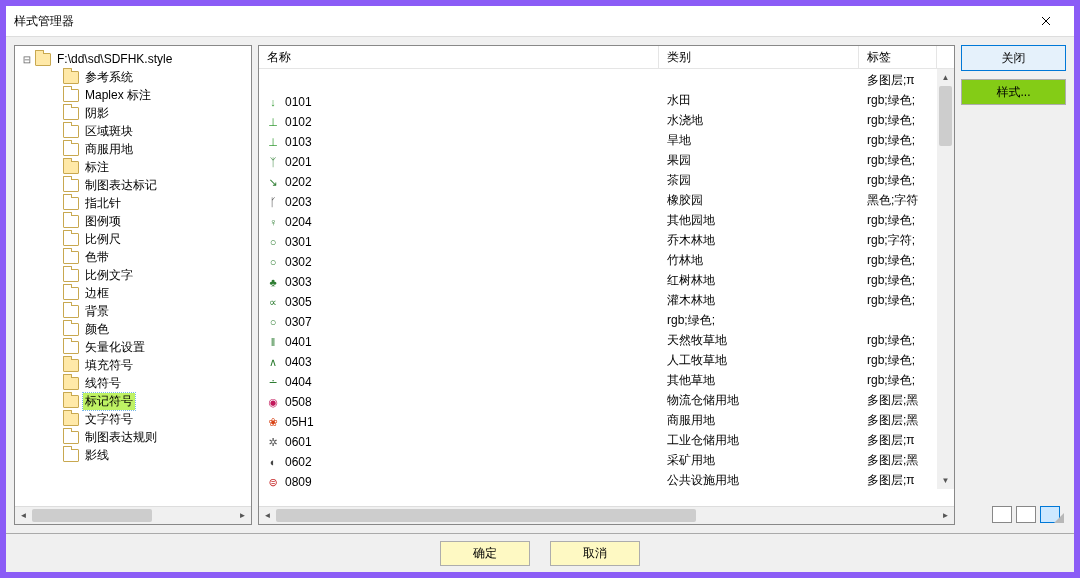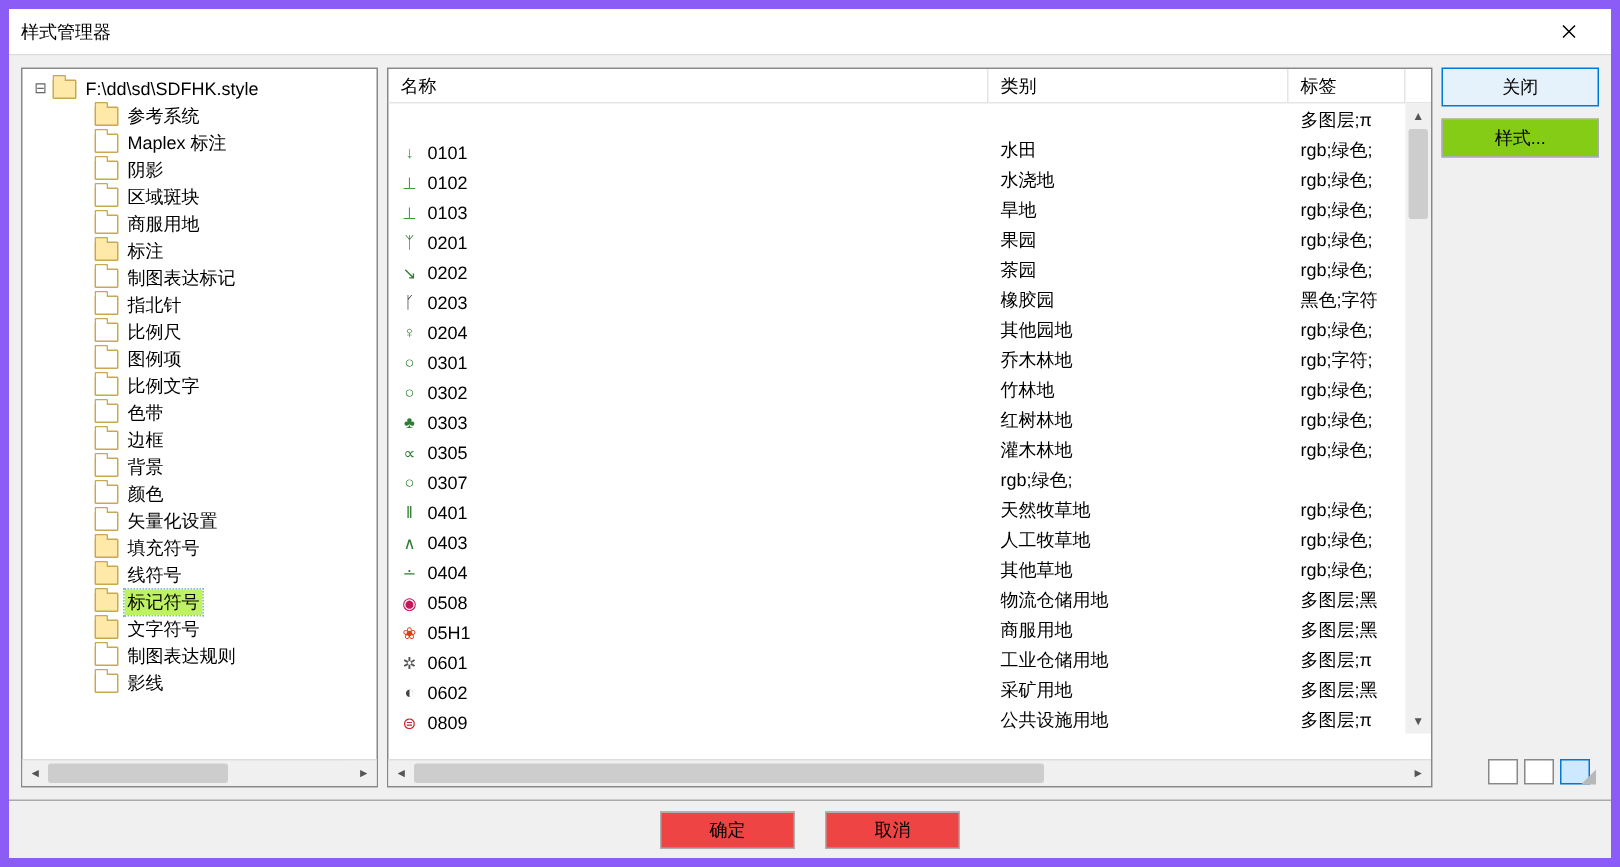--- a/index.html
+++ b/index.html
@@ -37,21 +37,21 @@
 .list-body{flex:1;position:relative;overflow:hidden}
 .rows{position:absolute;inset:0 17px 0 0;overflow:hidden}
 .row{display:flex;height:20px;align-items:flex-end}
 .cell{padding:0 8px;box-sizing:border-box;white-space:nowrap;overflow:hidden;text-overflow:clip}
 .cell.name{display:flex;align-items:center;gap:6px}
 .sym{width:12px;height:12px;display:flex;align-items:center;justify-content:center;font-size:11px;flex-shrink:0}
 .view-icons{position:absolute;right:6px;bottom:2px;display:flex;gap:4px}
 .vi{width:18px;height:15px;border:1px solid #888;background:#fff}
 .vi.active{border-color:#0078d7;background:#cde8ff}
 .footer{height:38px;border-top:1px solid #aaa;display:flex;align-items:center;justify-content:center;gap:20px;background:#f0f0f0}
-.footer .fbtn{width:88px;height:23px;border:1px solid #adadad;background:#ef4444;display:flex;align-items:center;justify-content:center;cursor:default}
+.footer .fbtn{width:88px;height:23px;border:1px solid #adadad;background:#fef9c3;display:flex;align-items:center;justify-content:center;cursor:default}
 .grip{position:absolute;right:2px;bottom:2px;width:12px;height:12px}
 .grip::before{content:"";position:absolute;right:0;bottom:0;width:0;height:0;border-style:solid;border-width:0 0 10px 10px;border-color:transparent transparent #b8b8b8 transparent}
 .c1{width:400px}
 .c2{width:200px}
 .c3{flex:1}
 .child-row{padding-left:22px}
 .child-row .toggle{width:22px}
 </style>
 </head>
 <body>
@@ -112,36 +112,36 @@
               <span class="tree-label">制图表达标记</span>
             </div>
             <div class="tree-row child-row">
               <span class="toggle"></span>
               <span class="folder"></span>
               <span class="tree-label">指北针</span>
             </div>
             <div class="tree-row child-row">
               <span class="toggle"></span>
               <span class="folder"></span>
+              <span class="tree-label">图例项</span>
+            </div>
+            <div class="tree-row child-row">
+              <span class="toggle"></span>
+              <span class="folder"></span>
               <span class="tree-label">比例尺</span>
             </div>
             <div class="tree-row child-row">
               <span class="toggle"></span>
               <span class="folder"></span>
-              <span class="tree-label">图例项</span>
+              <span class="tree-label">色带</span>
             </div>
             <div class="tree-row child-row">
               <span class="toggle"></span>
               <span class="folder"></span>
               <span class="tree-label">比例文字</span>
-            </div>
-            <div class="tree-row child-row">
-              <span class="toggle"></span>
-              <span class="folder"></span>
-              <span class="tree-label">色带</span>
             </div>
             <div class="tree-row child-row">
               <span class="toggle"></span>
               <span class="folder"></span>
               <span class="tree-label">边框</span>
             </div>
             <div class="tree-row child-row">
               <span class="toggle"></span>
               <span class="folder"></span>
               <span class="tree-label">背景</span>

